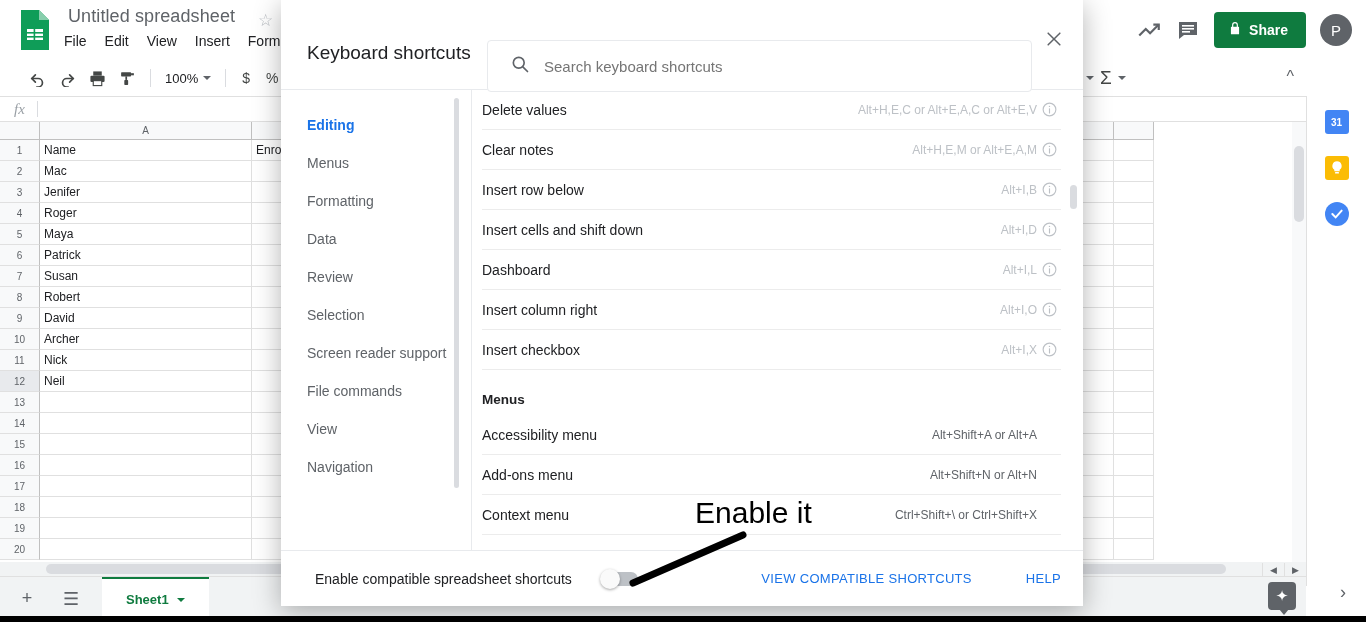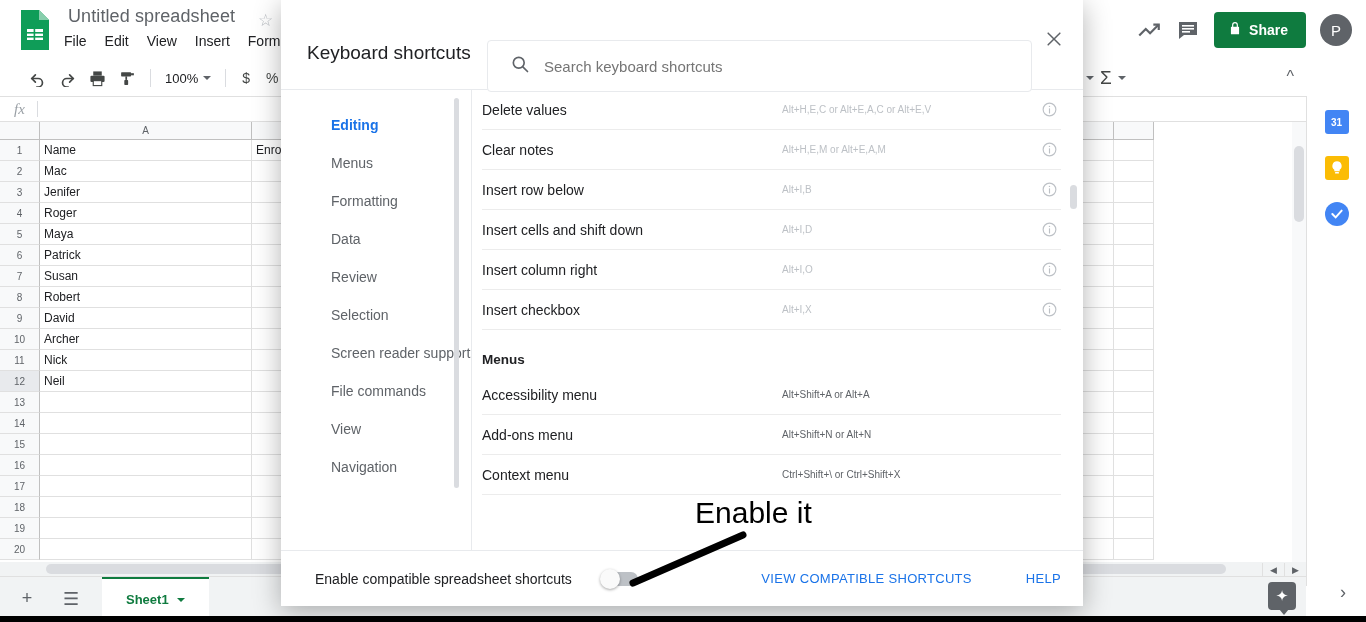--- a/index.html
+++ b/index.html
@@ -138,36 +138,36 @@
   }
   .search-icon { color:#5f6368; }
   .search-input {
     border:none; outline:none; font-size:15px; color:#80868b; background:transparent;
     width: 440px; font-family:"Liberation Sans", sans-serif;
   }
   .close-x { position:absolute; right:16px; top:26px; width:26px; height:26px; display:flex;align-items:center;justify-content:center;color:#5f6368; cursor:pointer;}
 
   .dlg-body { display:flex; flex:1 1 auto; border-top:1px solid #e8eaed; min-height:0; }
   .dlg-nav {
-    position:relative; width:190px; flex:0 0 190px; padding-top:16px; overflow:hidden;padding-left:24px;
+    position:relative; width:190px; flex:0 0 190px; padding-top:16px; overflow:hidden;
   }
   .nav-item { padding: 11px 0 11px 26px; font-size:14px; color:#5f6368; cursor:pointer; }
   .nav-item.active { color:#1a73e8; font-weight:600; }
   .nav-scroll-track { position:absolute; right:12px; top:8px; width:5px; height:400px; }
   .nav-scroll-thumb { position:absolute; right:12px; top:8px; width:5px; height:390px; background:#dadce0; border-radius:3px; }
 
   .dlg-list {
     position:relative; flex:1 1 auto; border-left:1px solid #e8eaed; overflow:hidden; padding-left: 0px;
   }
   .sc-row {
     display:flex; align-items:center; height:40px; margin: 0 22px 0 10px;
     border-bottom:1px solid #ececec;
   }
   .sc-label { flex:0 0 300px; font-size:14px; color:#202124; padding-left:0px; }
-  .sc-keys { flex:1 1 auto; font-size:10px; color:#bdc1c6; }
+  .sc-keys { flex:1 1 auto; font-size:12px; color:#bdc1c6;text-align:right; }
   .sc-keys.dark { color:#5f6368; }
   .sc-info { flex:0 0 24px; display:flex; align-items:center; justify-content:center; color:#bdc1c6; }
   .section-head { margin: 22px 22px 8px 10px; font-size:13.5px; font-weight:bold; color:#202124; }
   .list-scroll-thumb { position:absolute; right:6px; top:95px; width:7px; height:24px; background:#dadce0; border-radius:4px; }
 
   .dlg-foot {
     flex:0 0 56px; height:56px; border-top:1px solid #e8eaed;
     display:flex; align-items:center; padding: 0 22px 0 34px; gap: 14px;
   }
   .foot-label { font-size:14px; color:#202124; }
@@ -629,20 +629,31 @@
               <div class="sc-keys">Alt+I,D</div>
               <div class="sc-info">
                 <svg width="17" height="17" viewBox="0 0 24 24" fill="none" stroke="#bdc1c6" stroke-width="1.6">
                   <circle cx="12" cy="12" r="9"></circle>
                   <line x1="12" y1="11" x2="12" y2="17" stroke-linecap="round"></line>
                   <circle cx="12" cy="7.6" r="1" fill="#bdc1c6" stroke="none"></circle>
                 </svg>
               </div>
             </div>
             <div class="sc-row">
+              <div class="sc-label">Dashboard</div>
+              <div class="sc-keys">Alt+I,L</div>
+              <div class="sc-info">
+                <svg width="17" height="17" viewBox="0 0 24 24" fill="none" stroke="#bdc1c6" stroke-width="1.6">
+                  <circle cx="12" cy="12" r="9"></circle>
+                  <line x1="12" y1="11" x2="12" y2="17" stroke-linecap="round"></line>
+                  <circle cx="12" cy="7.6" r="1" fill="#bdc1c6" stroke="none"></circle>
+                </svg>
+              </div>
+            </div>
+            <div class="sc-row">
               <div class="sc-label">Insert column right</div>
               <div class="sc-keys">Alt+I,O</div>
               <div class="sc-info">
                 <svg width="17" height="17" viewBox="0 0 24 24" fill="none" stroke="#bdc1c6" stroke-width="1.6">
                   <circle cx="12" cy="12" r="9"></circle>
                   <line x1="12" y1="11" x2="12" y2="17" stroke-linecap="round"></line>
                   <circle cx="12" cy="7.6" r="1" fill="#bdc1c6" stroke="none"></circle>
                 </svg>
               </div>
             </div>

